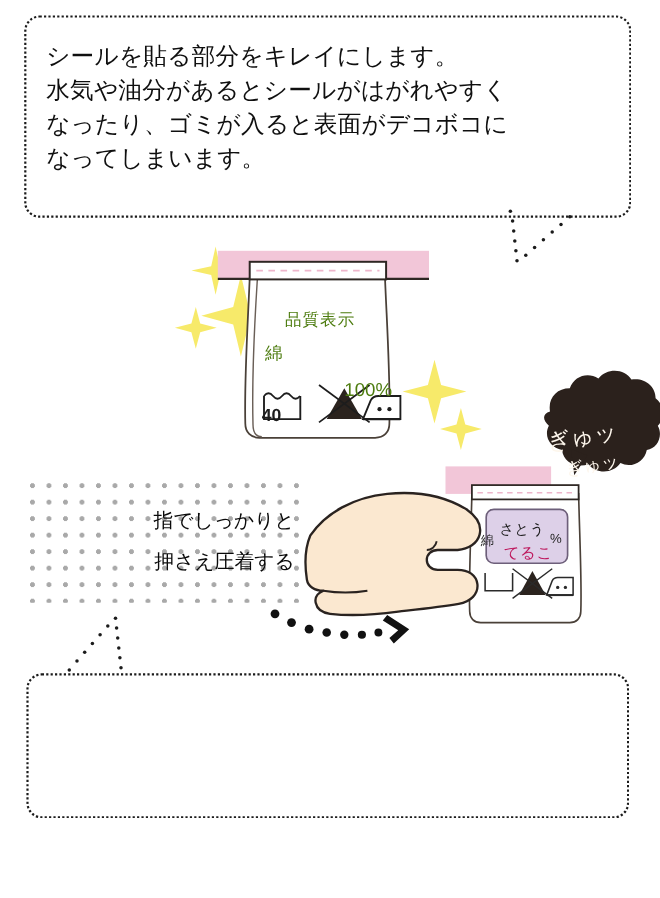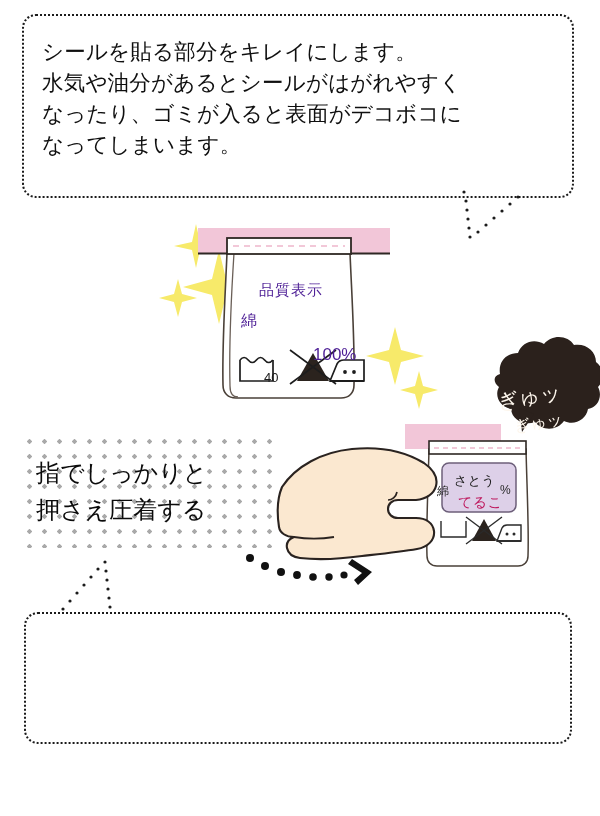--- a/index.html
+++ b/index.html
@@ -75,41 +75,42 @@
     height: 118px;
     background-image: radial-gradient(#a9a9a9 2.1px, transparent 2.3px);
     background-size: 15px 15px;
     background-position: 4px 4px;
   }
   #dot-panel-text {
     position: absolute;
     left: 36px;
     top: 455px;
     width: 232px;
-    font-size: 24px;
+    font-size: 18px;
     line-height: 37px;
     color: #0b0b0b;
     white-space: pre-line;
     font-weight: 500;
+    text-align: right;
   }
 
   
   #illus {
     position: absolute;
     left: 0;
     top: 0;
     width: 600px;
     height: 816px;
     pointer-events: none;
   }
 
   
   .ov {
     position: absolute;
-    color: #4c1d95;
+    color: #4d7c0f;
     white-space: nowrap;
   }
   #lbl1-title {
     left: 259px; top: 281px;
     font-size: 15px;
     letter-spacing: 1px;
   }
   #lbl1-fiber {
     left: 241px; top: 311px;
     font-size: 16px;
@@ -150,23 +151,23 @@
     transform: rotate(-9deg);
     letter-spacing: 0px;
   }
   #burst-line2 {
     left: 514px; top: 413px;
     font-size: 16px;
     color: #fdf6ec;
     transform: rotate(-9deg);
   }
   #wash-num {
-    left: 264px; top: 370px;
-    font-size: 13px;
-    font-weight: normal;
+    left: 238px; top: 370px;
+    font-size: 16px;
+    font-weight: bold;
     font-family: "Liberation Sans", sans-serif;
     color: #1d1d1d;
   }
 </style>
 </head>
 <body>
 
 <div class="stage">
 
   <div class="dotted-box" id="top-box"></div>

